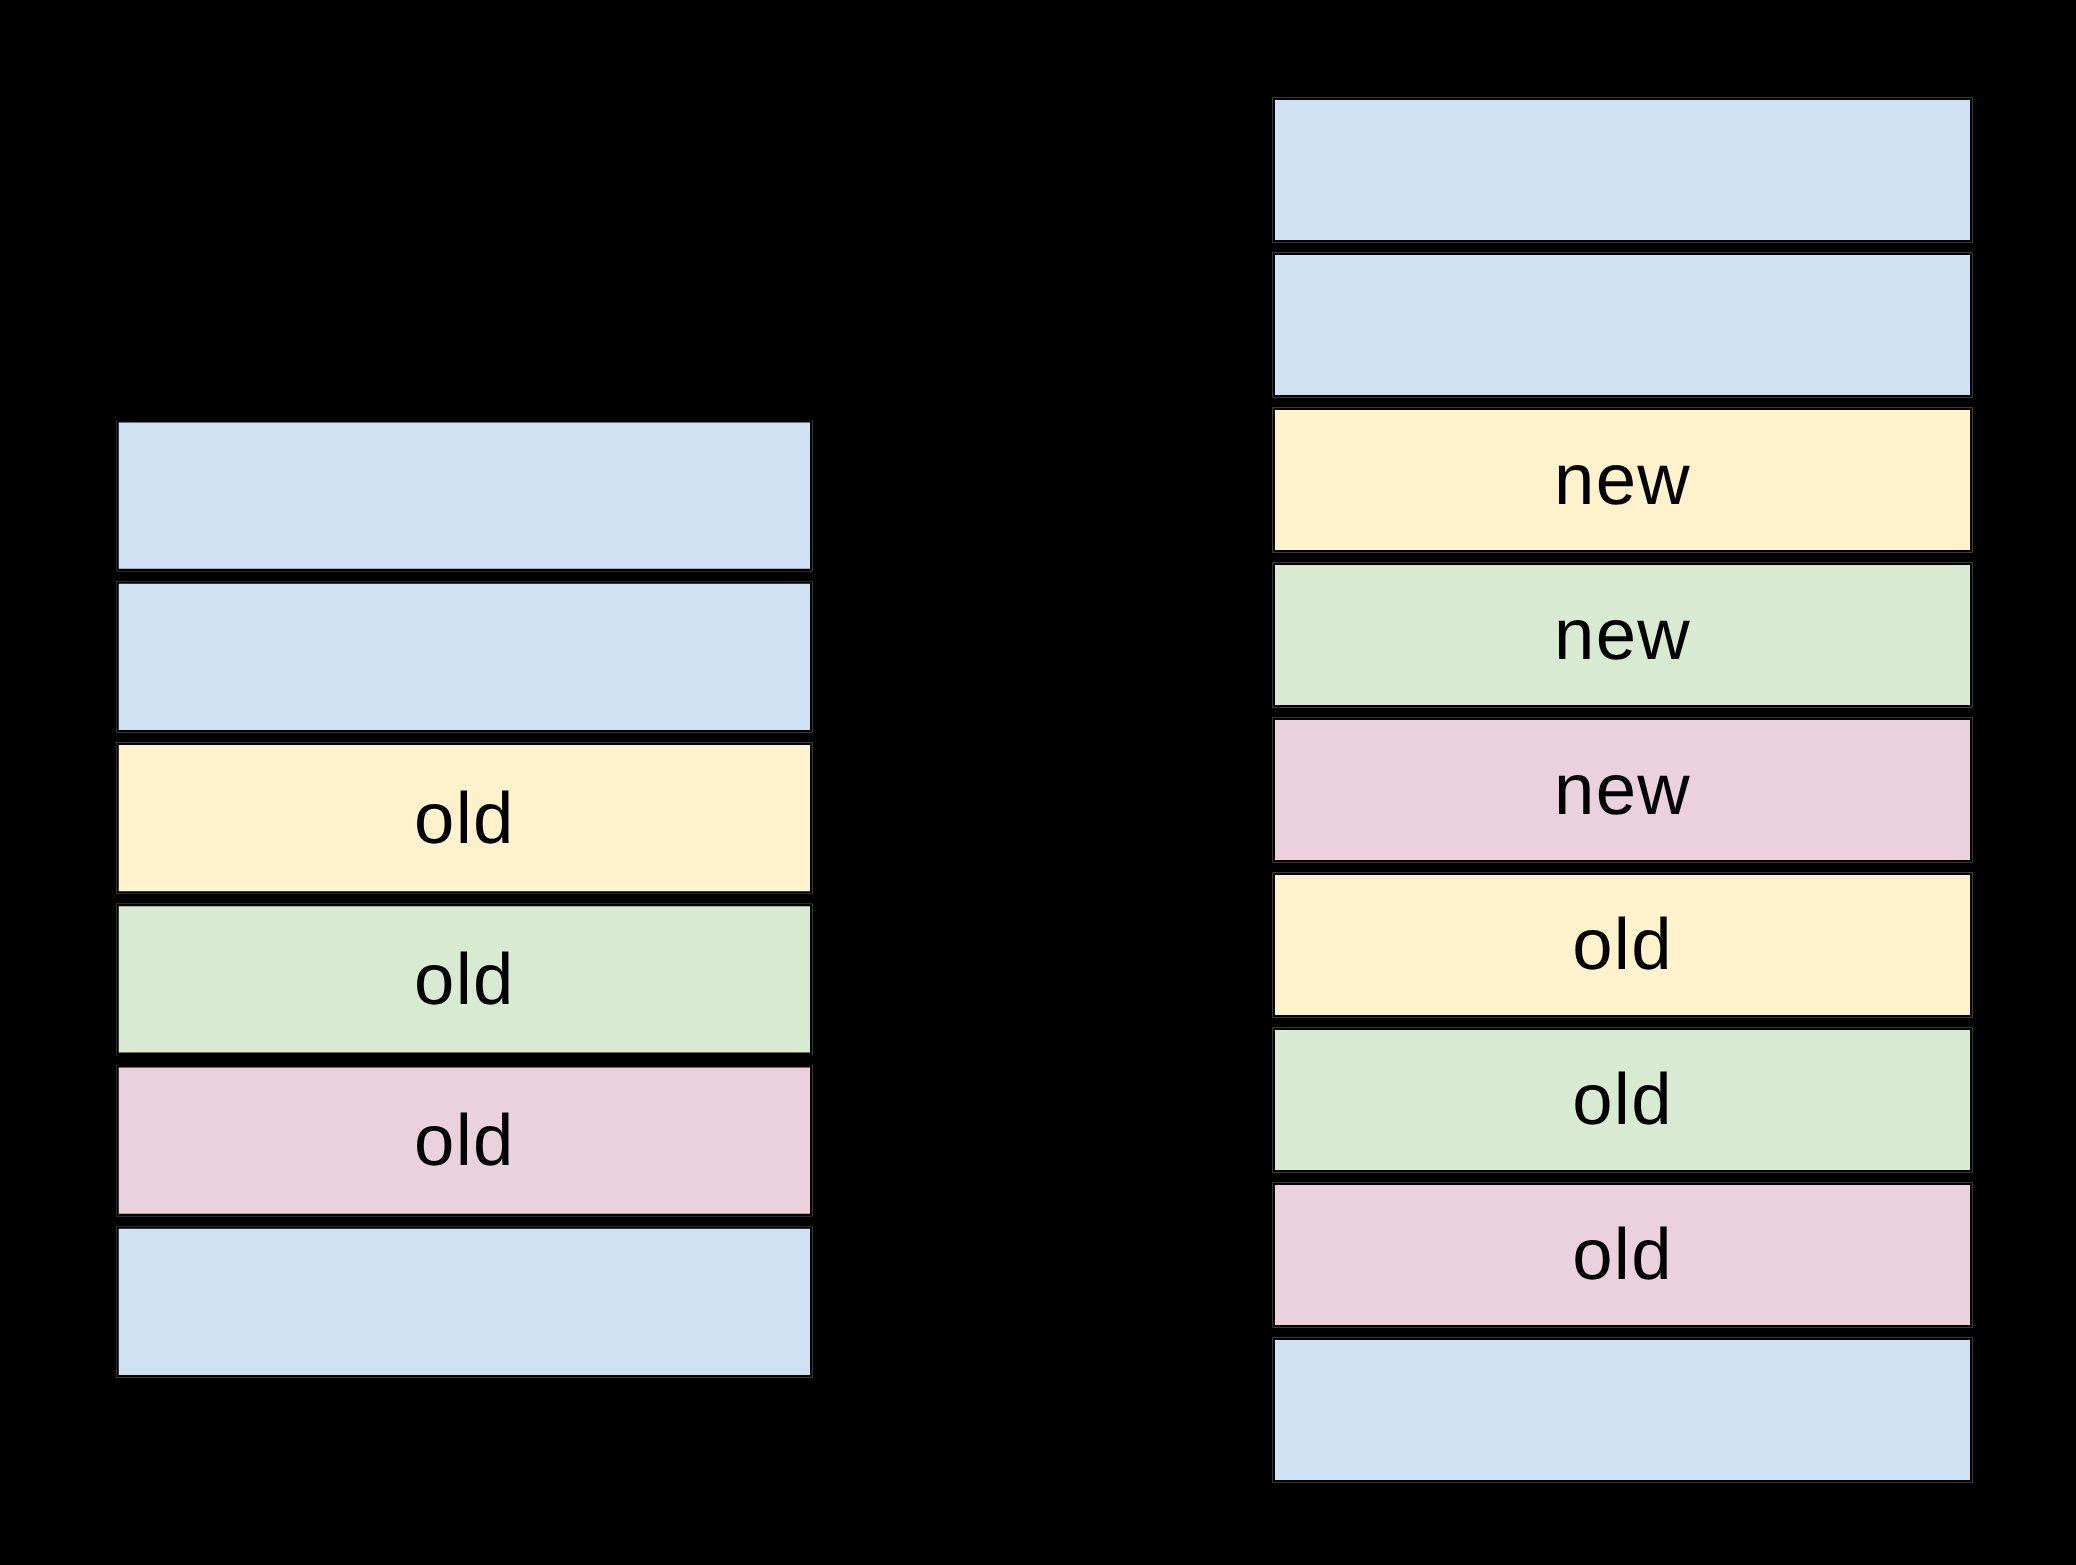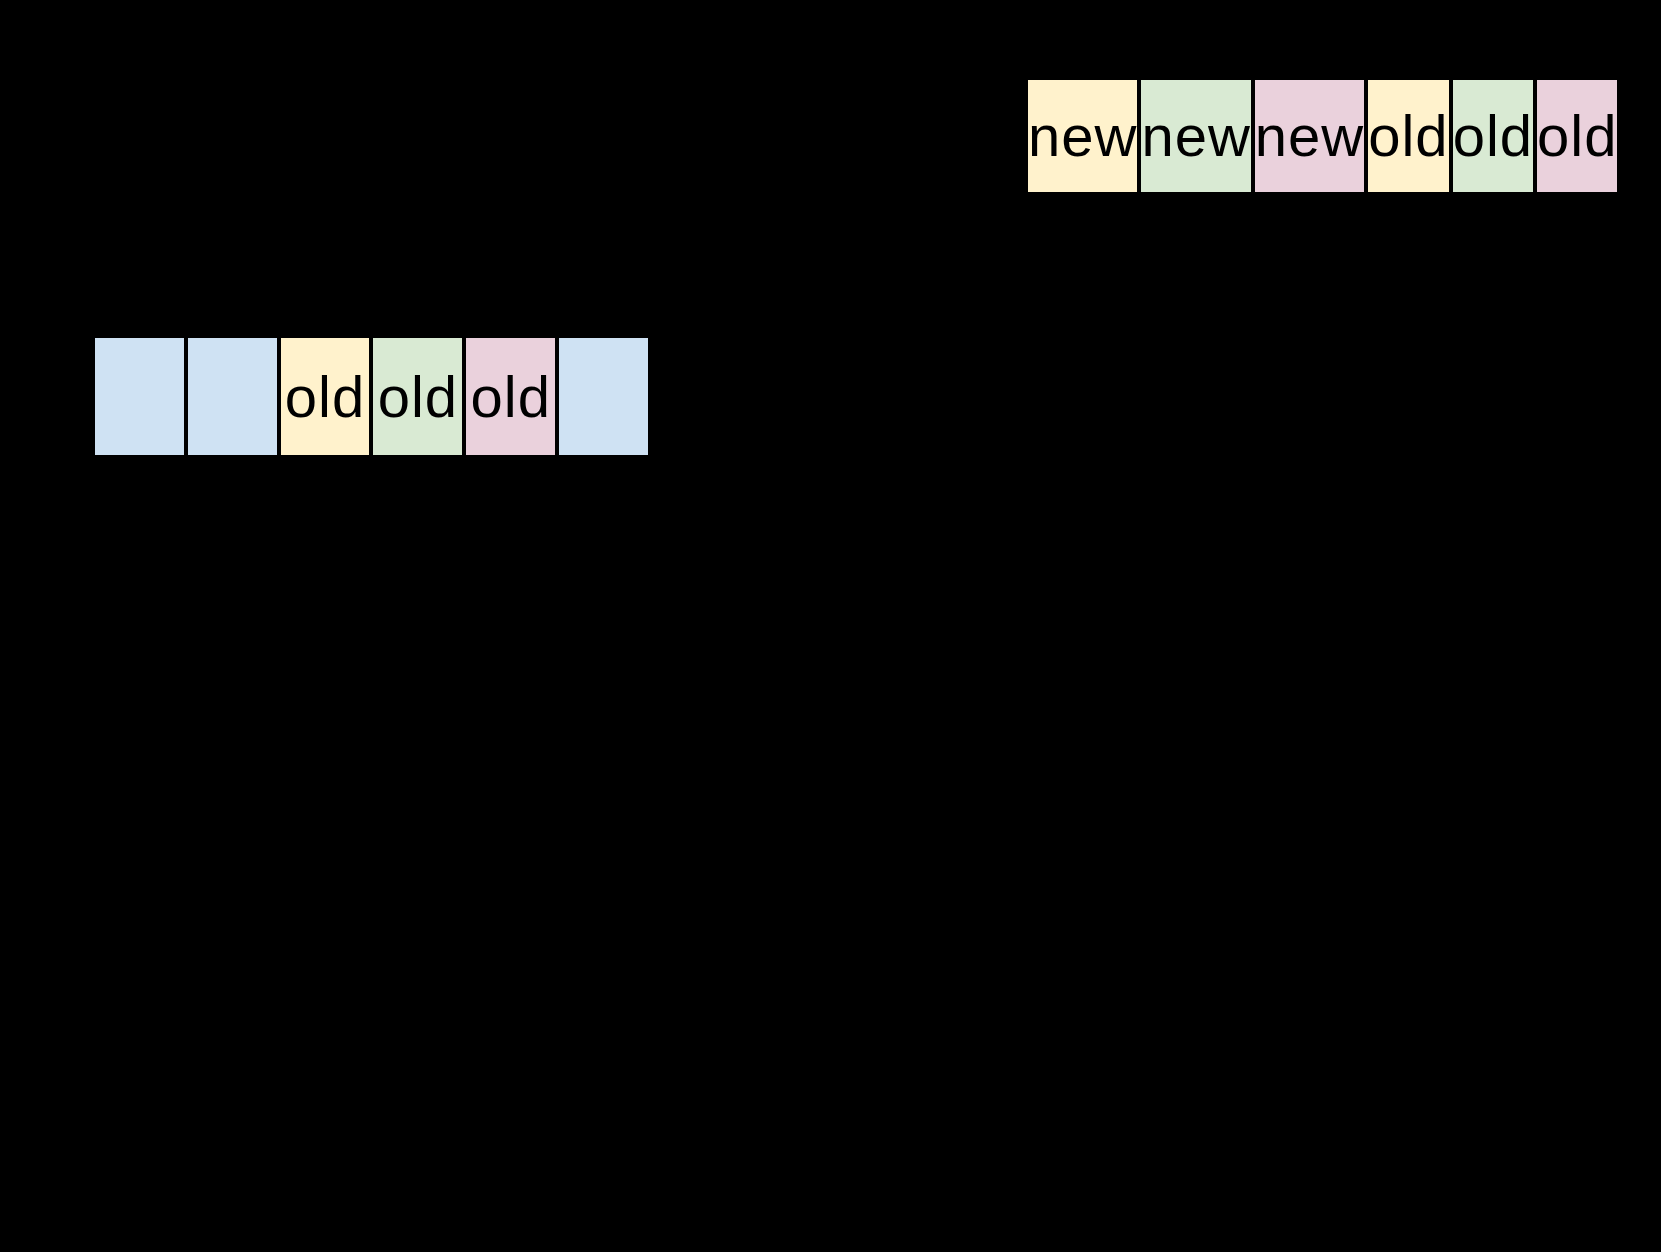--- a/index.html
+++ b/index.html
@@ -10,20 +10,21 @@
     width: 1661px;
     height: 1252px;
     background: #000000;
     position: relative;
     overflow: hidden;
     font-family: "Liberation Sans", sans-serif;
   }
   .stack {
     position: absolute;
     display: flex;
+    flex-direction: column;
     row-gap: 8px;
   }
   .stack-left {
     left: 93px;
     top: 336px;
     width: 557px;
   }
   .stack-right {
     left: 1018px;
     top: 78px;

